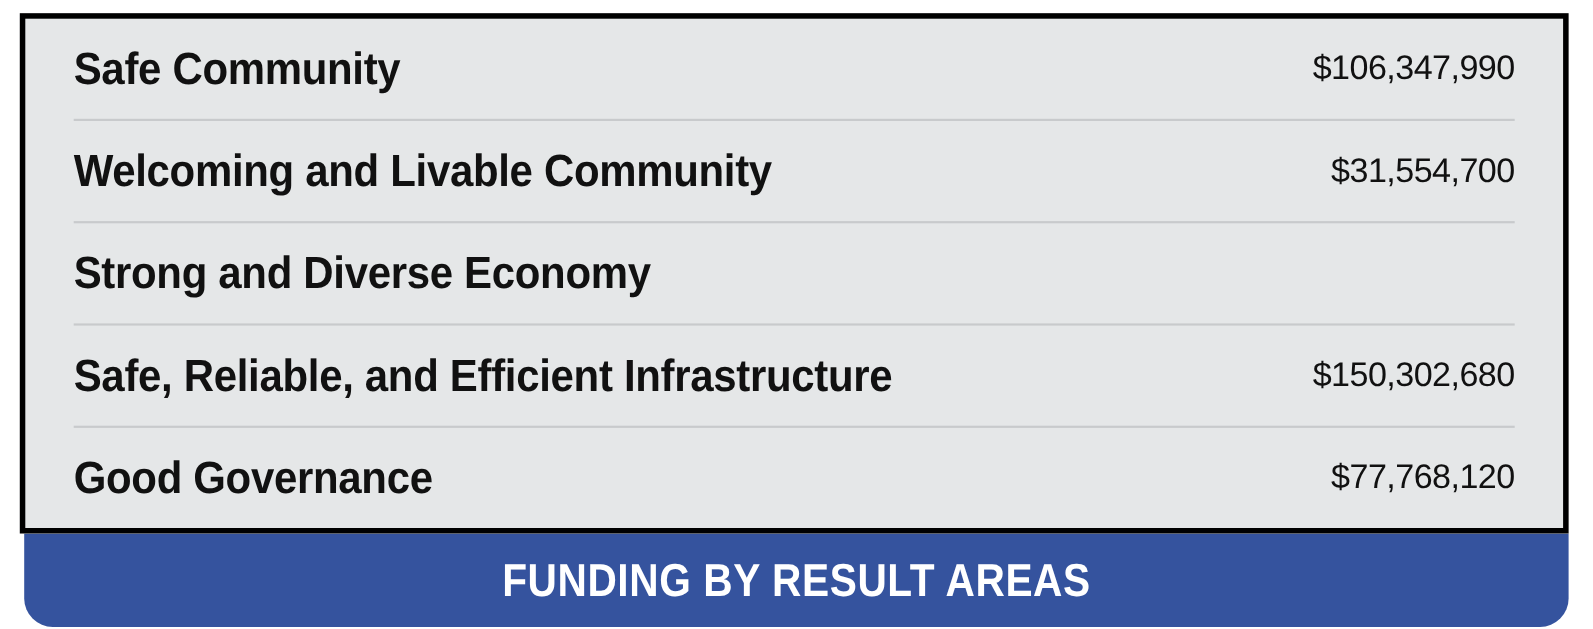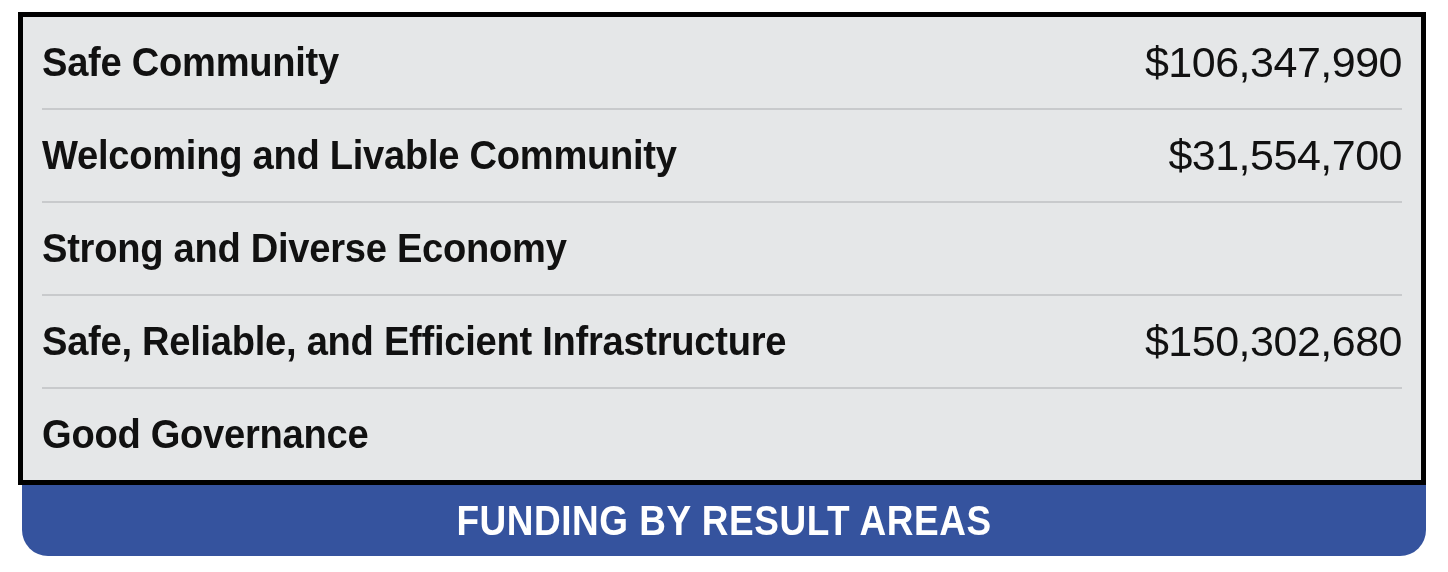--- a/index.html
+++ b/index.html
@@ -34,21 +34,21 @@
     border: 5px solid #000000;
     display: flex;
     flex-direction: column;
     z-index: 2;
   }
 
   .rows {
     flex: 1 1 auto;
     display: flex;
     flex-direction: column;
-    padding: 0 19px;
+    padding: 0 44px;
     box-sizing: border-box;
   }
 
   .result-row {
     flex: 1 1 0;
     display: flex;
     align-items: center;
     justify-content: space-between;
     border-bottom: 2px solid #c8cacc;
     box-sizing: border-box;
@@ -65,36 +65,36 @@
     line-height: 1.05;
     letter-spacing: -0.3px;
     font-stretch: condensed;
     white-space: nowrap;
     padding-right: 18px;
     transform: scaleX(0.93);
     transform-origin: left center;
   }
 
   .row-amount {
-    font-size: 43px;
+    font-size: 31px;
     font-weight: normal;
     color: #111111;
     line-height: 1.05;
     white-space: nowrap;
     text-align: right;
     letter-spacing: -0.5px;
   }
 
   
   .banner {
     position: absolute;
     left: 22px;
     top: 485px;
     width: 1404px;
-    height: 71px;
+    height: 85px;
     box-sizing: border-box;
     background: #35539e;
     border-bottom-left-radius: 26px;
     border-bottom-right-radius: 26px;
     display: flex;
     align-items: center;
     justify-content: center;
     z-index: 1;
   }
 
@@ -133,20 +133,21 @@
       </div>
 
       <div class="result-row">
         <span class="row-label">Safe, Reliable, and Efficient Infrastructure</span>
         <span class="row-amount">$150,302,680</span>
       </div>
 
 
       <div class="result-row">
         <span class="row-label">Good Governance</span>
+        <span class="row-amount">$77,768,120</span>
       </div>
 
     </div>
   </div>
 
   <div class="banner">
     <span class="banner-title">FUNDING BY RESULT AREAS</span>
   </div>
 
 </div>

